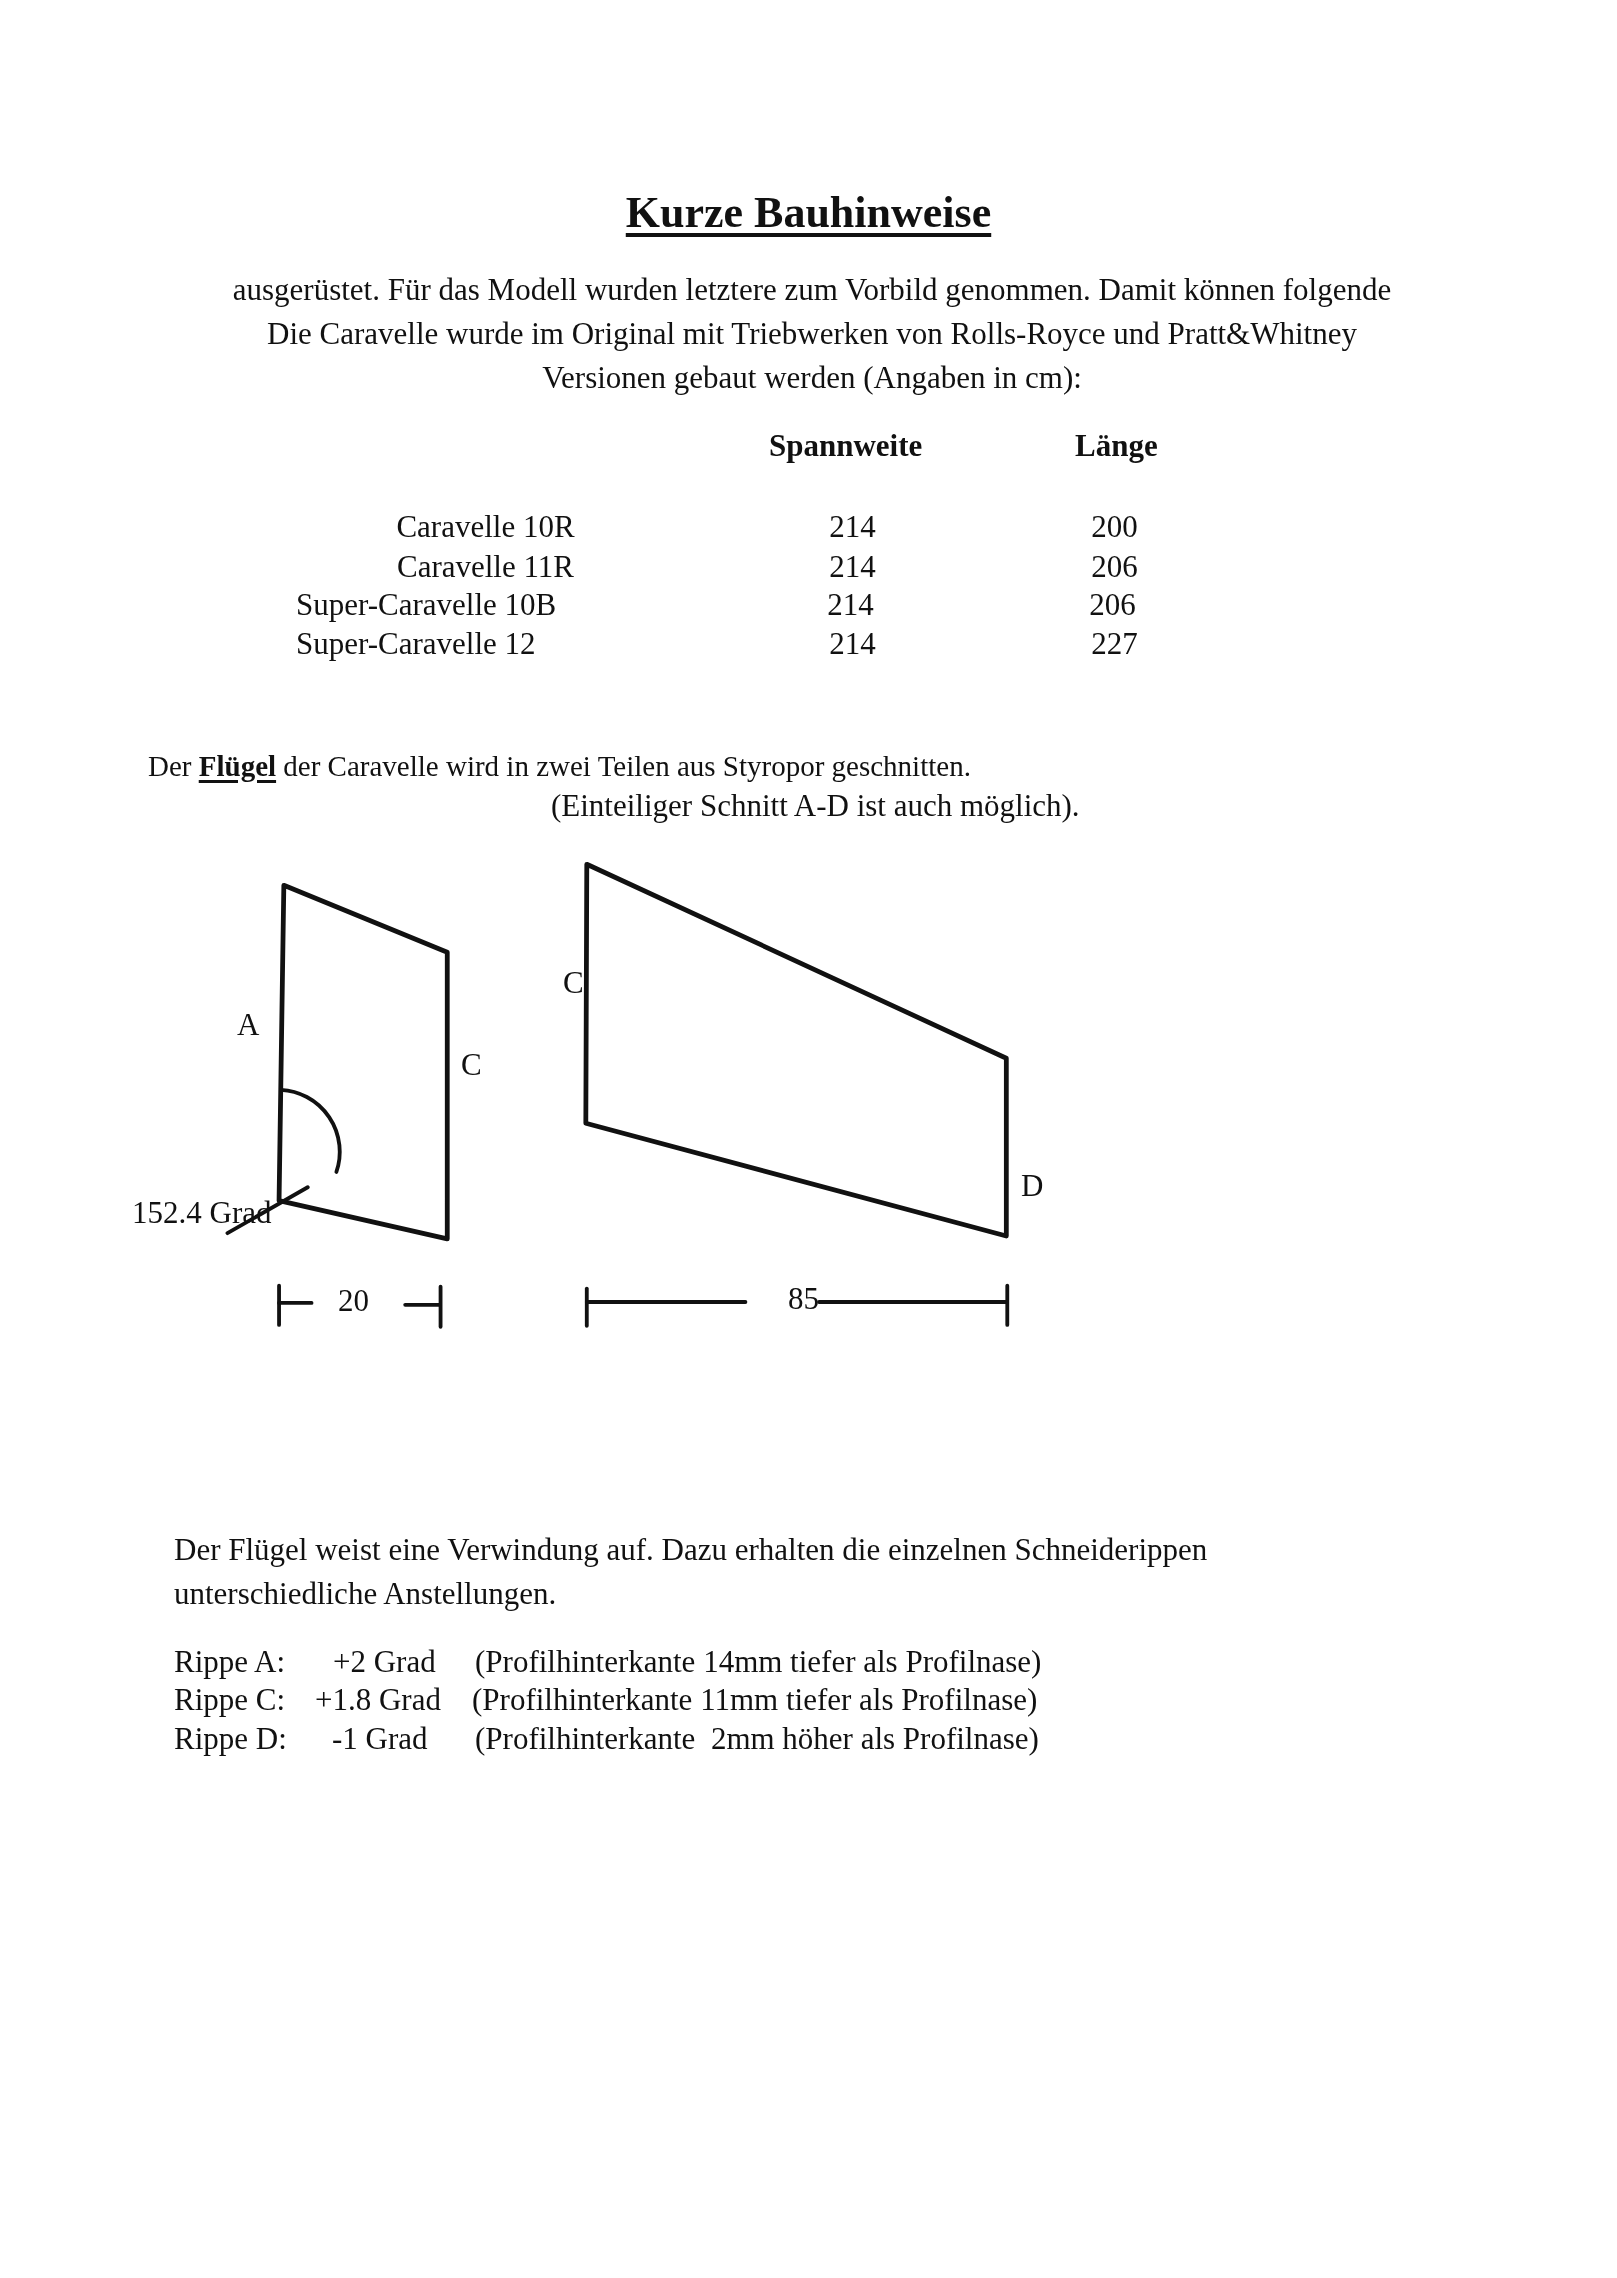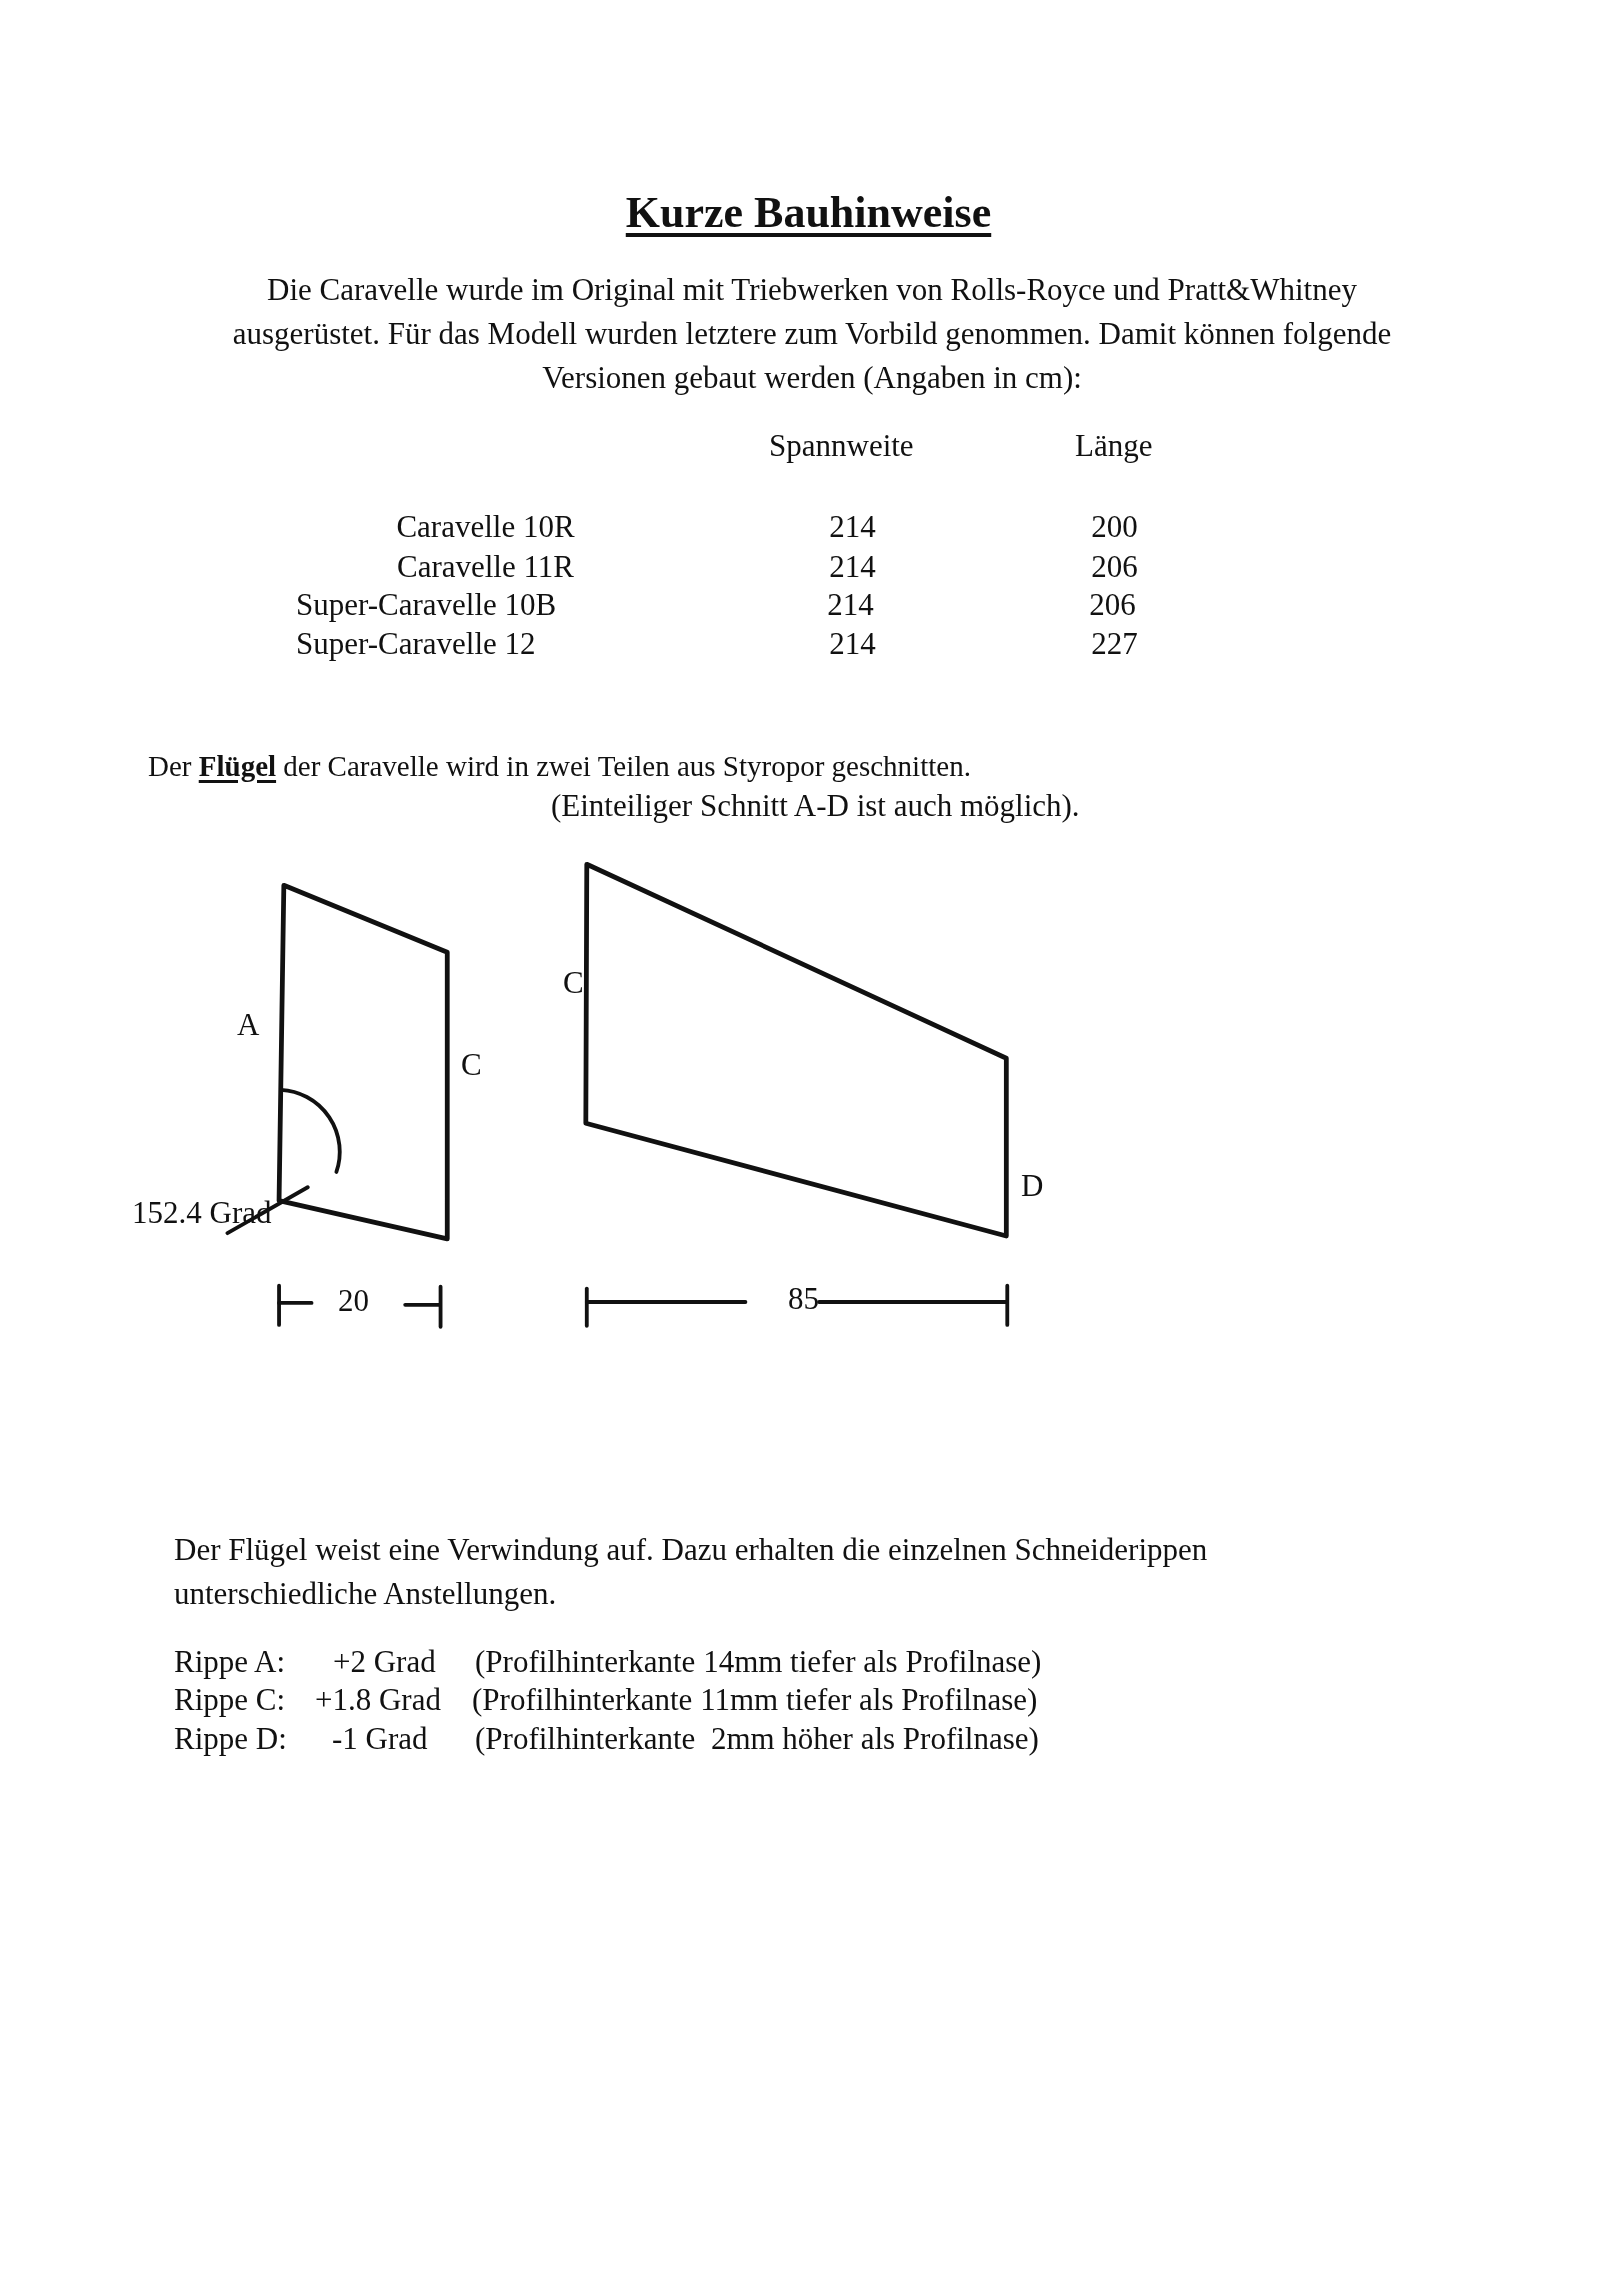--- a/index.html
+++ b/index.html
@@ -3,41 +3,41 @@
 <meta charset="utf-8">
 <style>
   html, body { margin: 0; padding: 0; background: #ffffff; }
   body { width: 1617px; height: 2279px; position: relative; overflow: hidden;
          font-family: "Liberation Serif", "DejaVu Serif", serif; color: #111; }
   .abs { position: absolute; }
   .title { left: 0; width: 1617px; top: 187px; text-align: center; font-size: 44px;
            font-weight: bold; }
   .title span { text-decoration: underline; text-decoration-thickness: 3.8px; text-underline-offset: 5.7px; }
   .intro { left: 143px; width: 1338px; top: 268px; text-align: center; font-size: 31px; line-height: 44px; }
-  .tbl-head { font-size: 31px; top: 428px; }
+  .tbl-head { font-size: 31px; top: 428px; font-weight: bold; }
   .row-name { font-size: 31px; text-align: right; width: 382px; left: 184px; }
   .row-name.short { text-align: center; left: 342px; width: 287px; }
   .num { font-size: 31px; width: 115px; text-align: center; }
   .para2 { left: 148px; top: 744px; font-size: 29px; line-height: 44px; }
   .para2b { left: 551px; top: 788px; font-size: 31px; }
   .underline-bold { font-weight: bold; text-decoration: underline; text-decoration-thickness: 2.9px; text-underline-offset: 3.8px; }
   .lbl { font-size: 31px; }
   .para3 { left: 174px; top: 1528px; font-size: 31px; line-height: 44px; }
   .rib { font-size: 31px; left: 174px; }
   .rib span { position: absolute; white-space: nowrap; }
   svg.diagram { position: absolute; left: 0; top: 0; }
 </style>
 </head>
 <body>
 
 <div class="abs title"><span>Kurze Bauhinweise</span></div>
 
 <div class="abs intro">
+  <div>ausgerüstet. Für das Modell wurden letztere zum Vorbild genommen. Damit können folgende</div>
   <div>Die Caravelle wurde im Original mit Triebwerken von Rolls-Royce und Pratt&amp;Whitney</div>
-  <div>ausgerüstet. Für das Modell wurden letztere zum Vorbild genommen. Damit können folgende</div>
   <div>Versionen gebaut werden (Angaben in cm):</div>
 </div>
 
 <div>
   <div class="abs tbl-head" style="left:769px;">Spannweite</div>
   <div class="abs tbl-head" style="left:1075px;">Länge</div>
 
   <div>
     <div class="abs row-name short" style="top:509px;">Caravelle 10R</div>
     <div class="abs num" style="left:795px;top:509px;">214</div>

